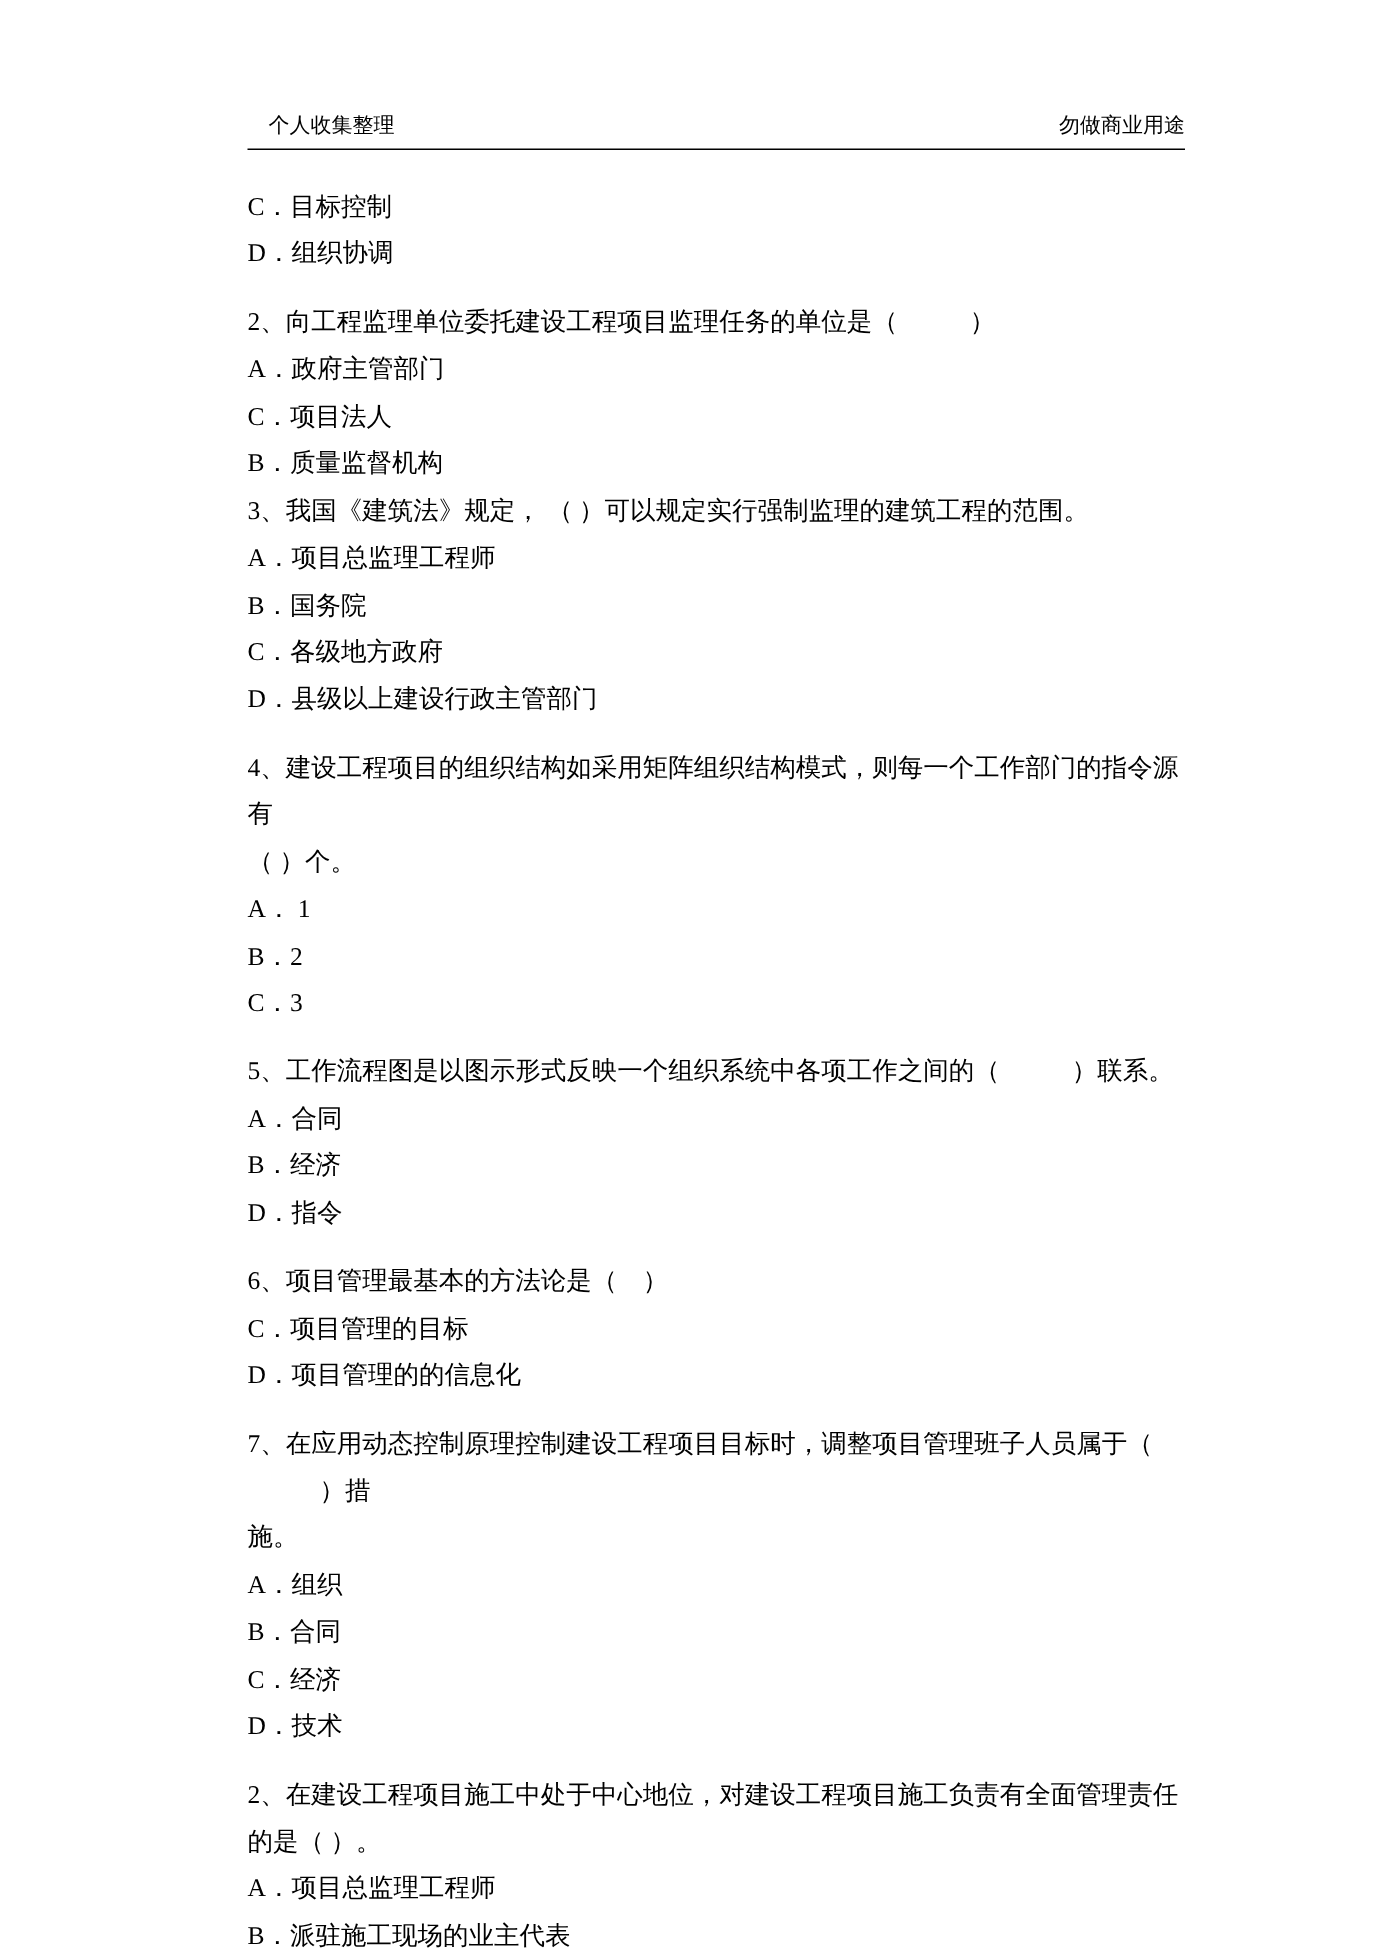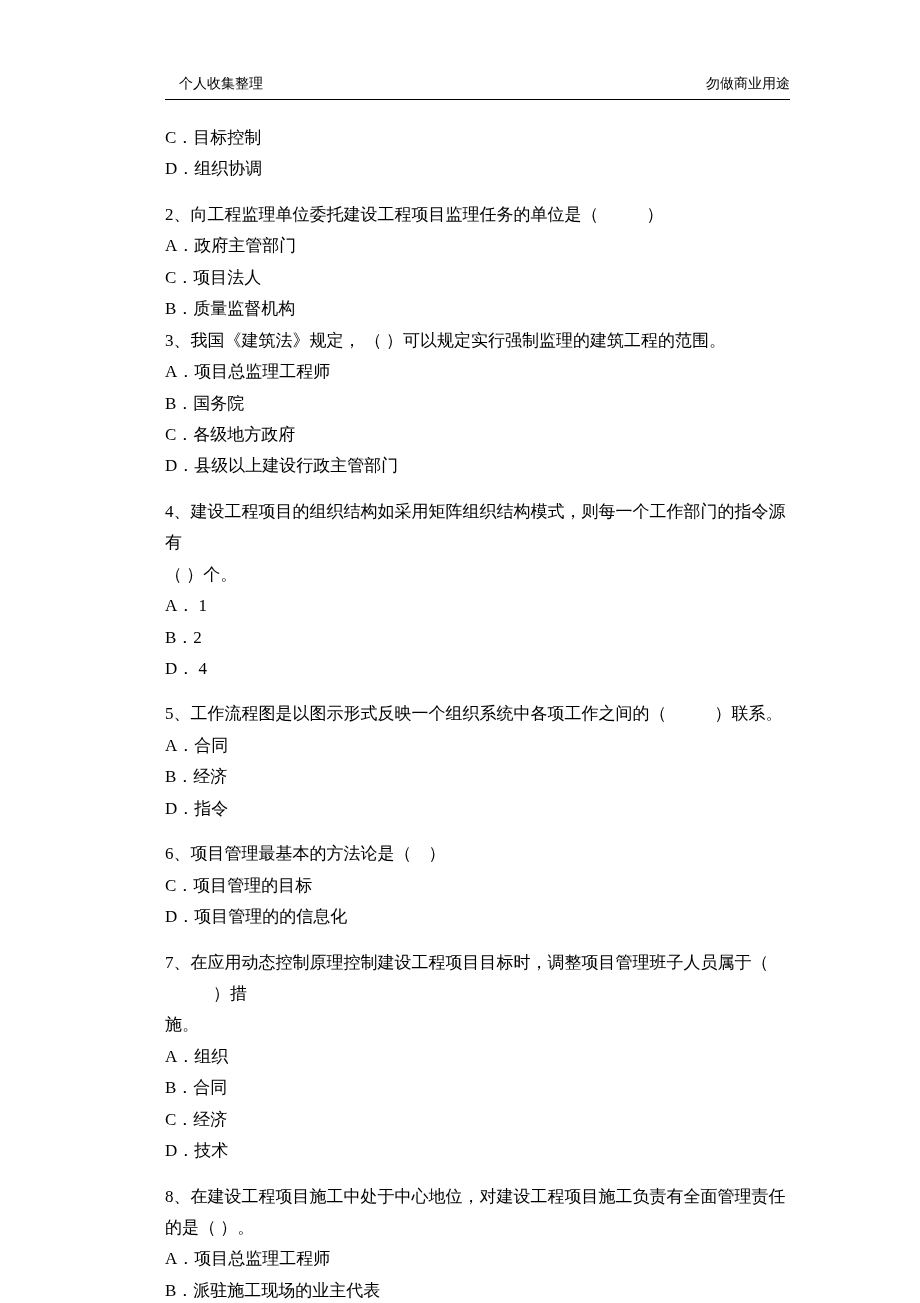--- a/index.html
+++ b/index.html
@@ -61,21 +61,21 @@
       <div class="option">B．国务院</div>
       <div class="option">C．各级地方政府</div>
       <div class="option">D．县级以上建设行政主管部门</div>
     </div>
 
     <div class="block">
       <div class="question">4、建设工程项目的组织结构如采用矩阵组织结构模式，则每一个工作部门的指令源有</div>
       <div class="question">（ ）个。</div>
       <div class="option">A． 1</div>
       <div class="option">B．2</div>
-      <div class="option">D． 4</div>
+      <div class="option">C．3</div>
     </div>
 
     <div class="block">
       <div class="question">
         <span>5、工作流程图是以图示形式反映一个组织系统中各项工作之间的（</span><span class="blank-gap"></span><span>）联系。</span>
       </div>
       <div class="option">A．合同</div>
       <div class="option">B．经济</div>
       <div class="option">D．指令</div>
     </div>
@@ -91,20 +91,20 @@
         <span>7、在应用动态控制原理控制建设工程项目目标时，调整项目管理班子人员属于（</span><span class="blank-gap"></span><span>）措</span>
       </div>
       <div class="question">施。</div>
       <div class="option">A．组织</div>
       <div class="option">B．合同</div>
       <div class="option">C．经济</div>
       <div class="option">D．技术</div>
     </div>
 
     <div class="block">
-      <div class="question">8、在建设工程项目施工中处于中心地位，对建设工程项目施工负责有全面管理责任</div>
+      <div class="question">2、在建设工程项目施工中处于中心地位，对建设工程项目施工负责有全面管理责任</div>
       <div class="question">的是（ ）。</div>
       <div class="option">A．项目总监理工程师</div>
       <div class="option">B．派驻施工现场的业主代表</div>
     </div>
 
   </div>
 </div>
 
 </body></html>

